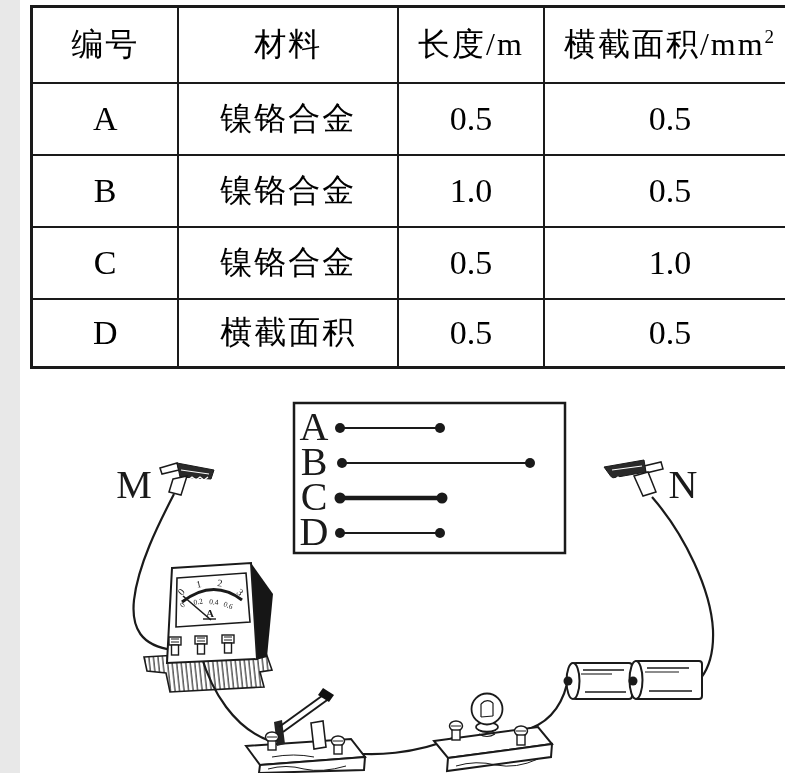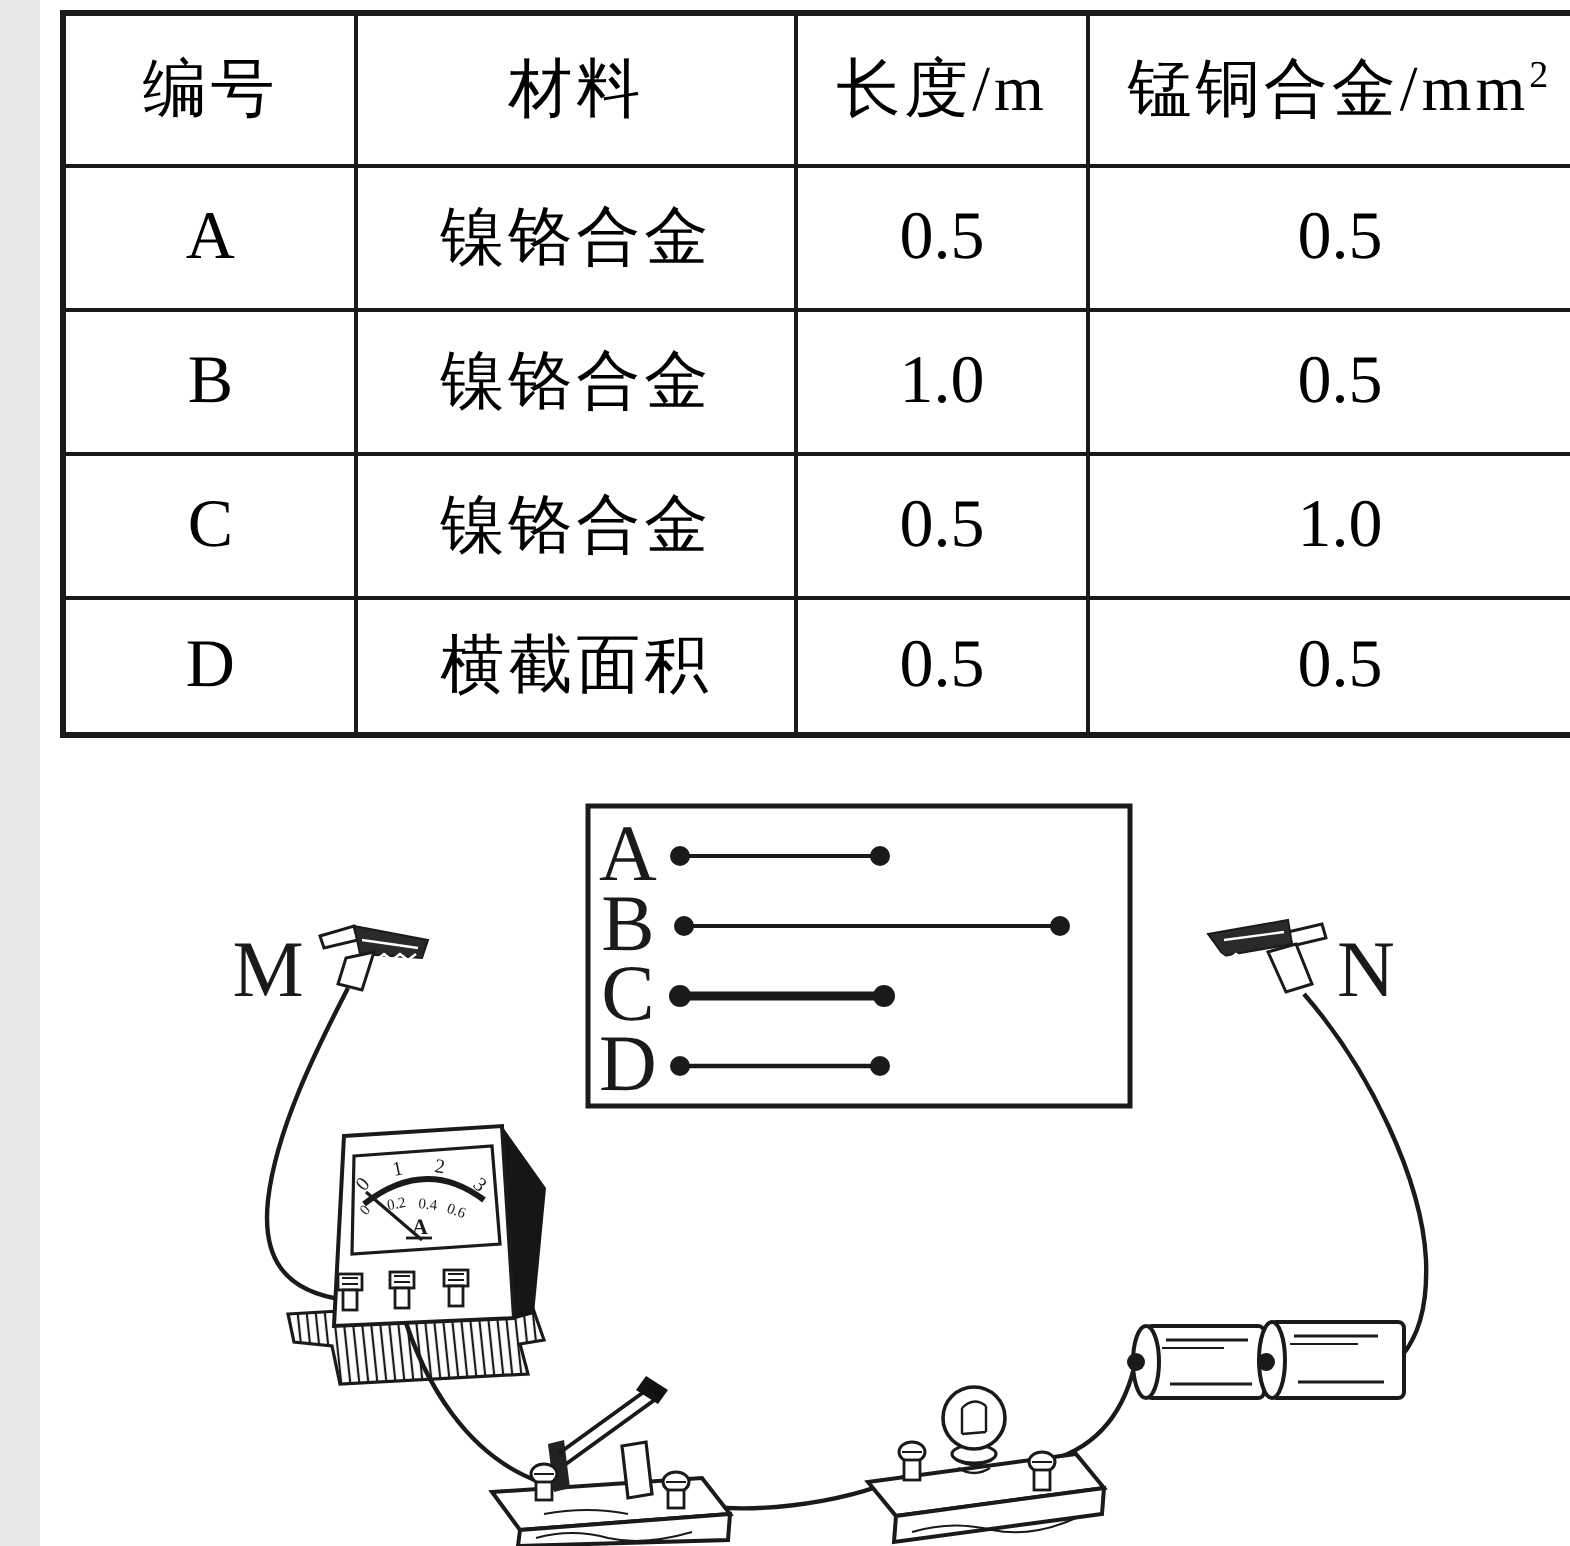--- a/index.html
+++ b/index.html
@@ -33,21 +33,21 @@
         <col class="c-id">
         <col class="c-mat">
         <col class="c-len">
         <col class="c-area">
       </colgroup>
     <tbody>
         <tr class="hdr">
       <th class="zh">编号</th>
       <th class="zh">材料</th>
       <th class="zh">长度/m</th>
-      <th class="zh"><span>锰铜合金/mm</span><sup>2</sup></th>
+      <th class="zh"><span>横截面积/mm</span><sup>2</sup></th>
     </tr>
     <tr class="r">
       <td class="lat">A</td>
       <td class="zh">镍铬合金</td>
       <td class="lat">0.5</td>
       <td class="lat">0.5</td>
     </tr>
     <tr class="r">
       <td class="lat">B</td>
       <td class="zh">镍铬合金</td>

